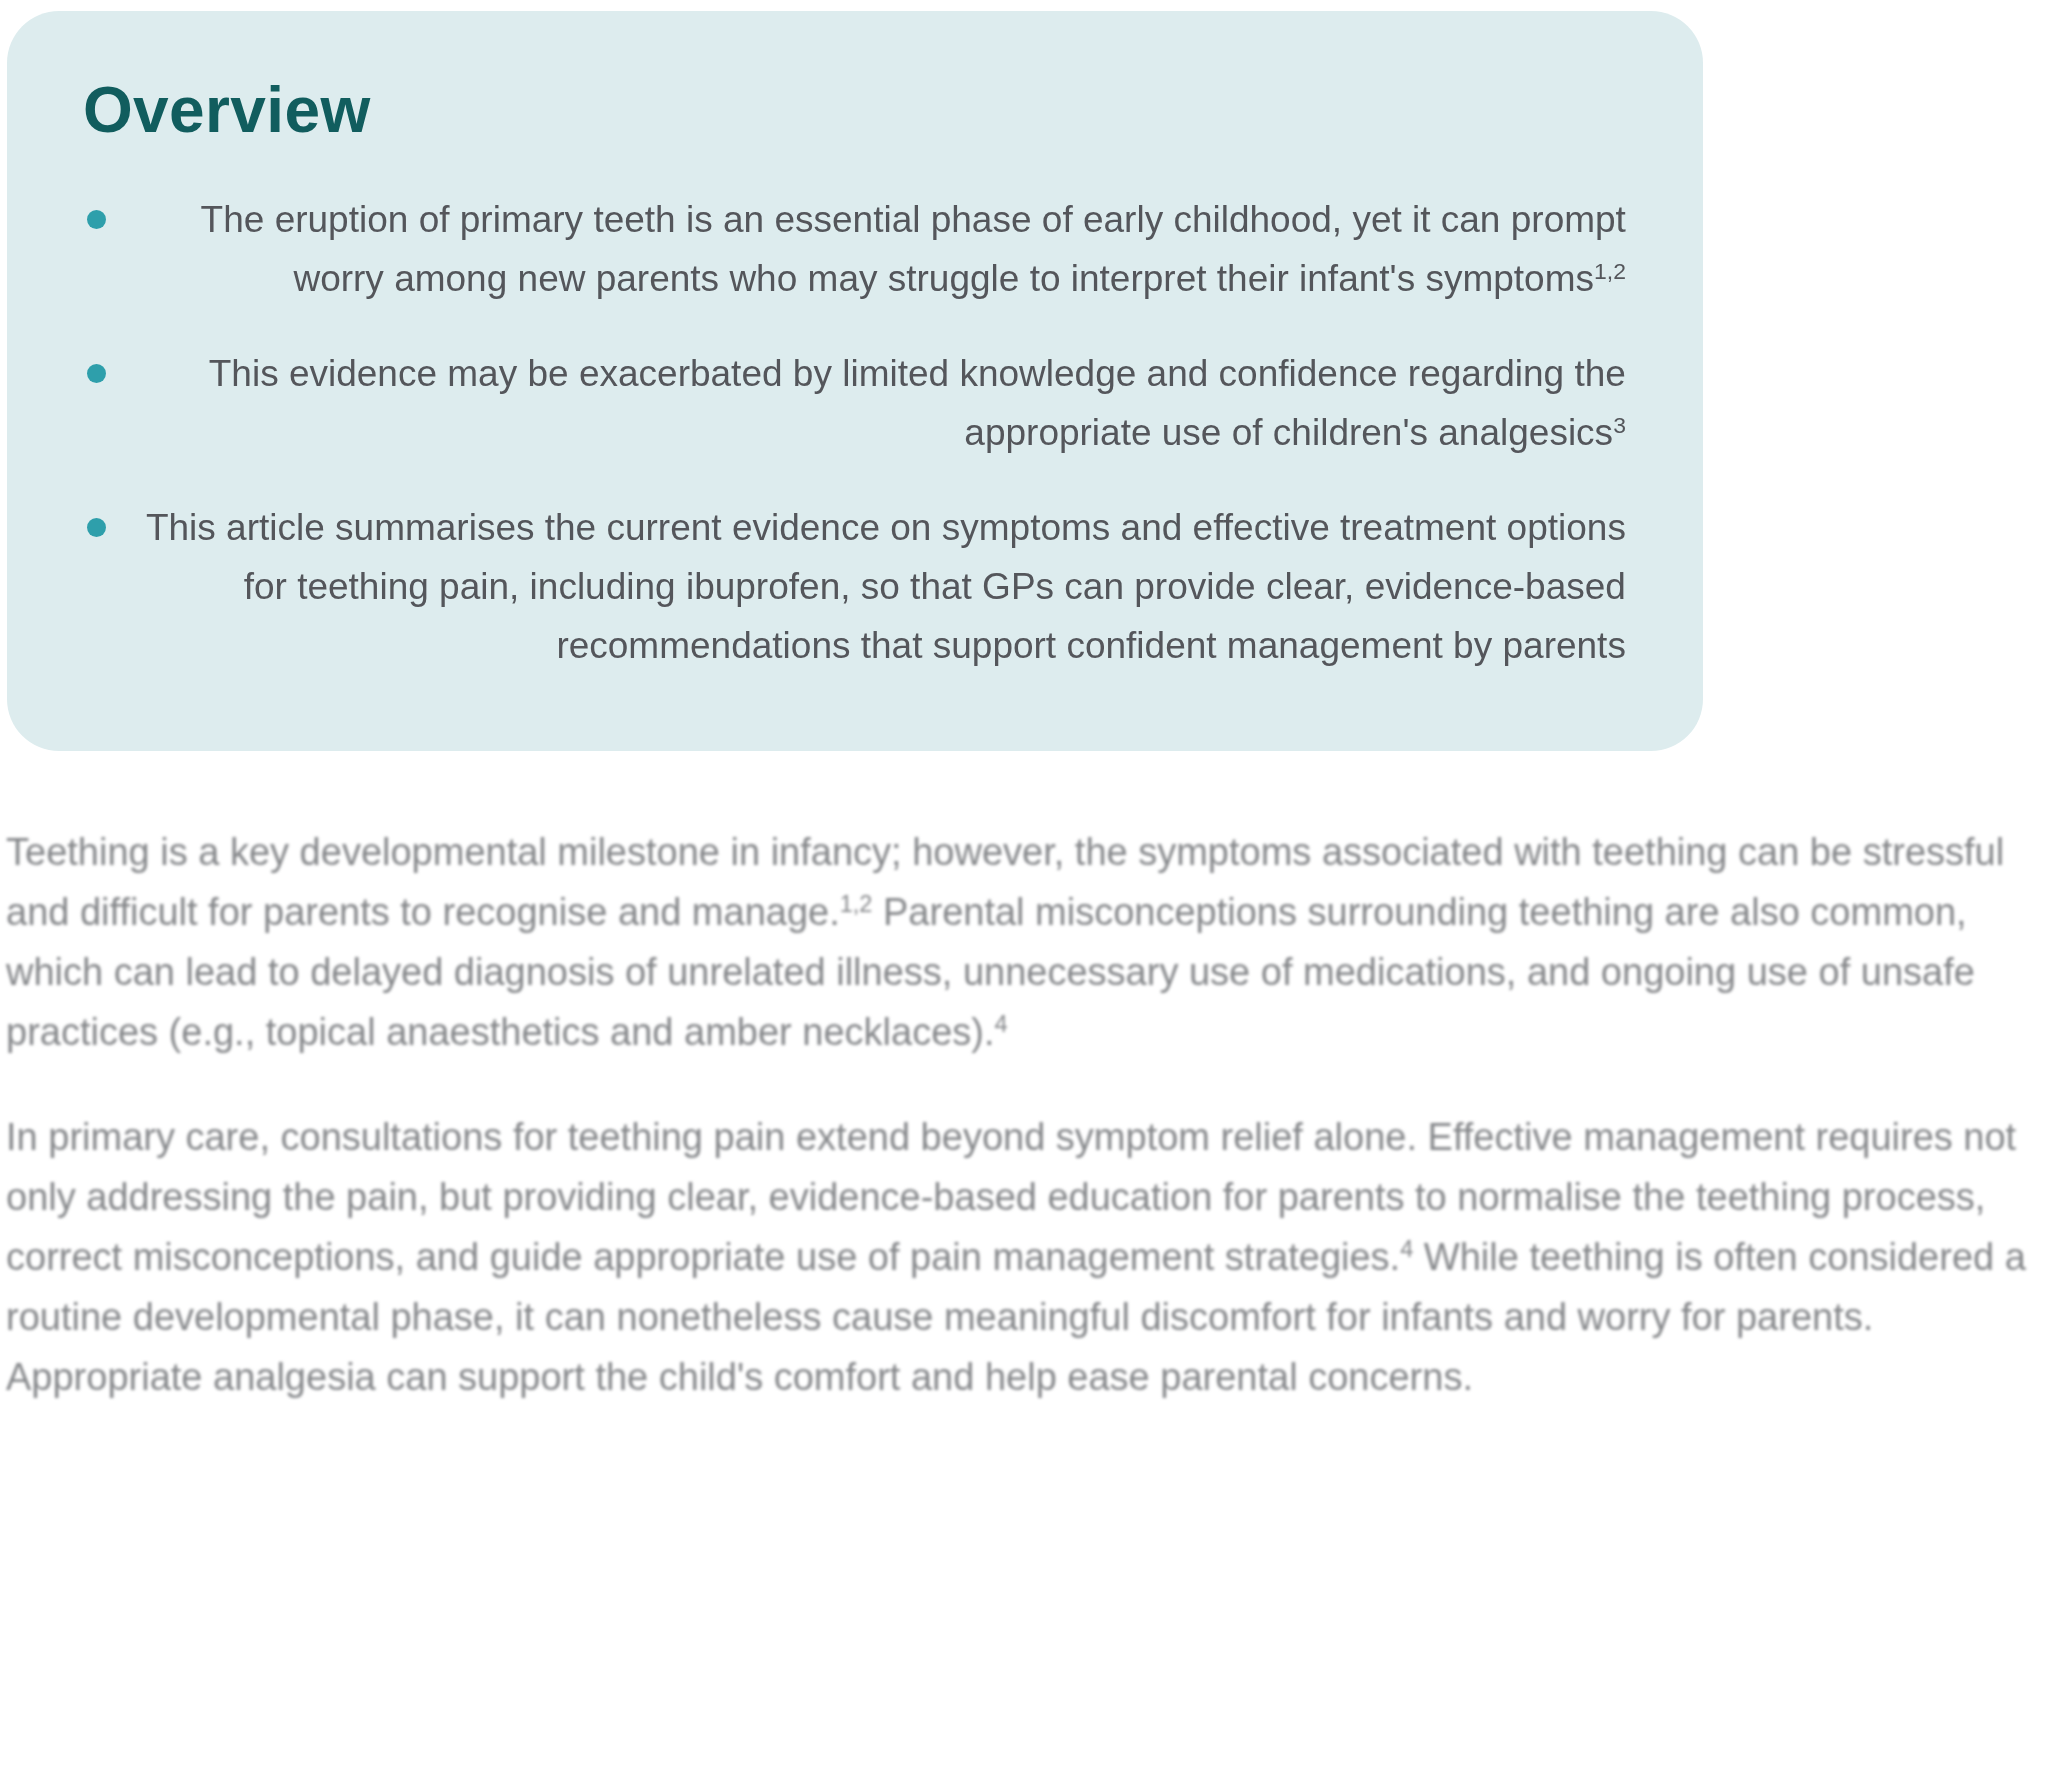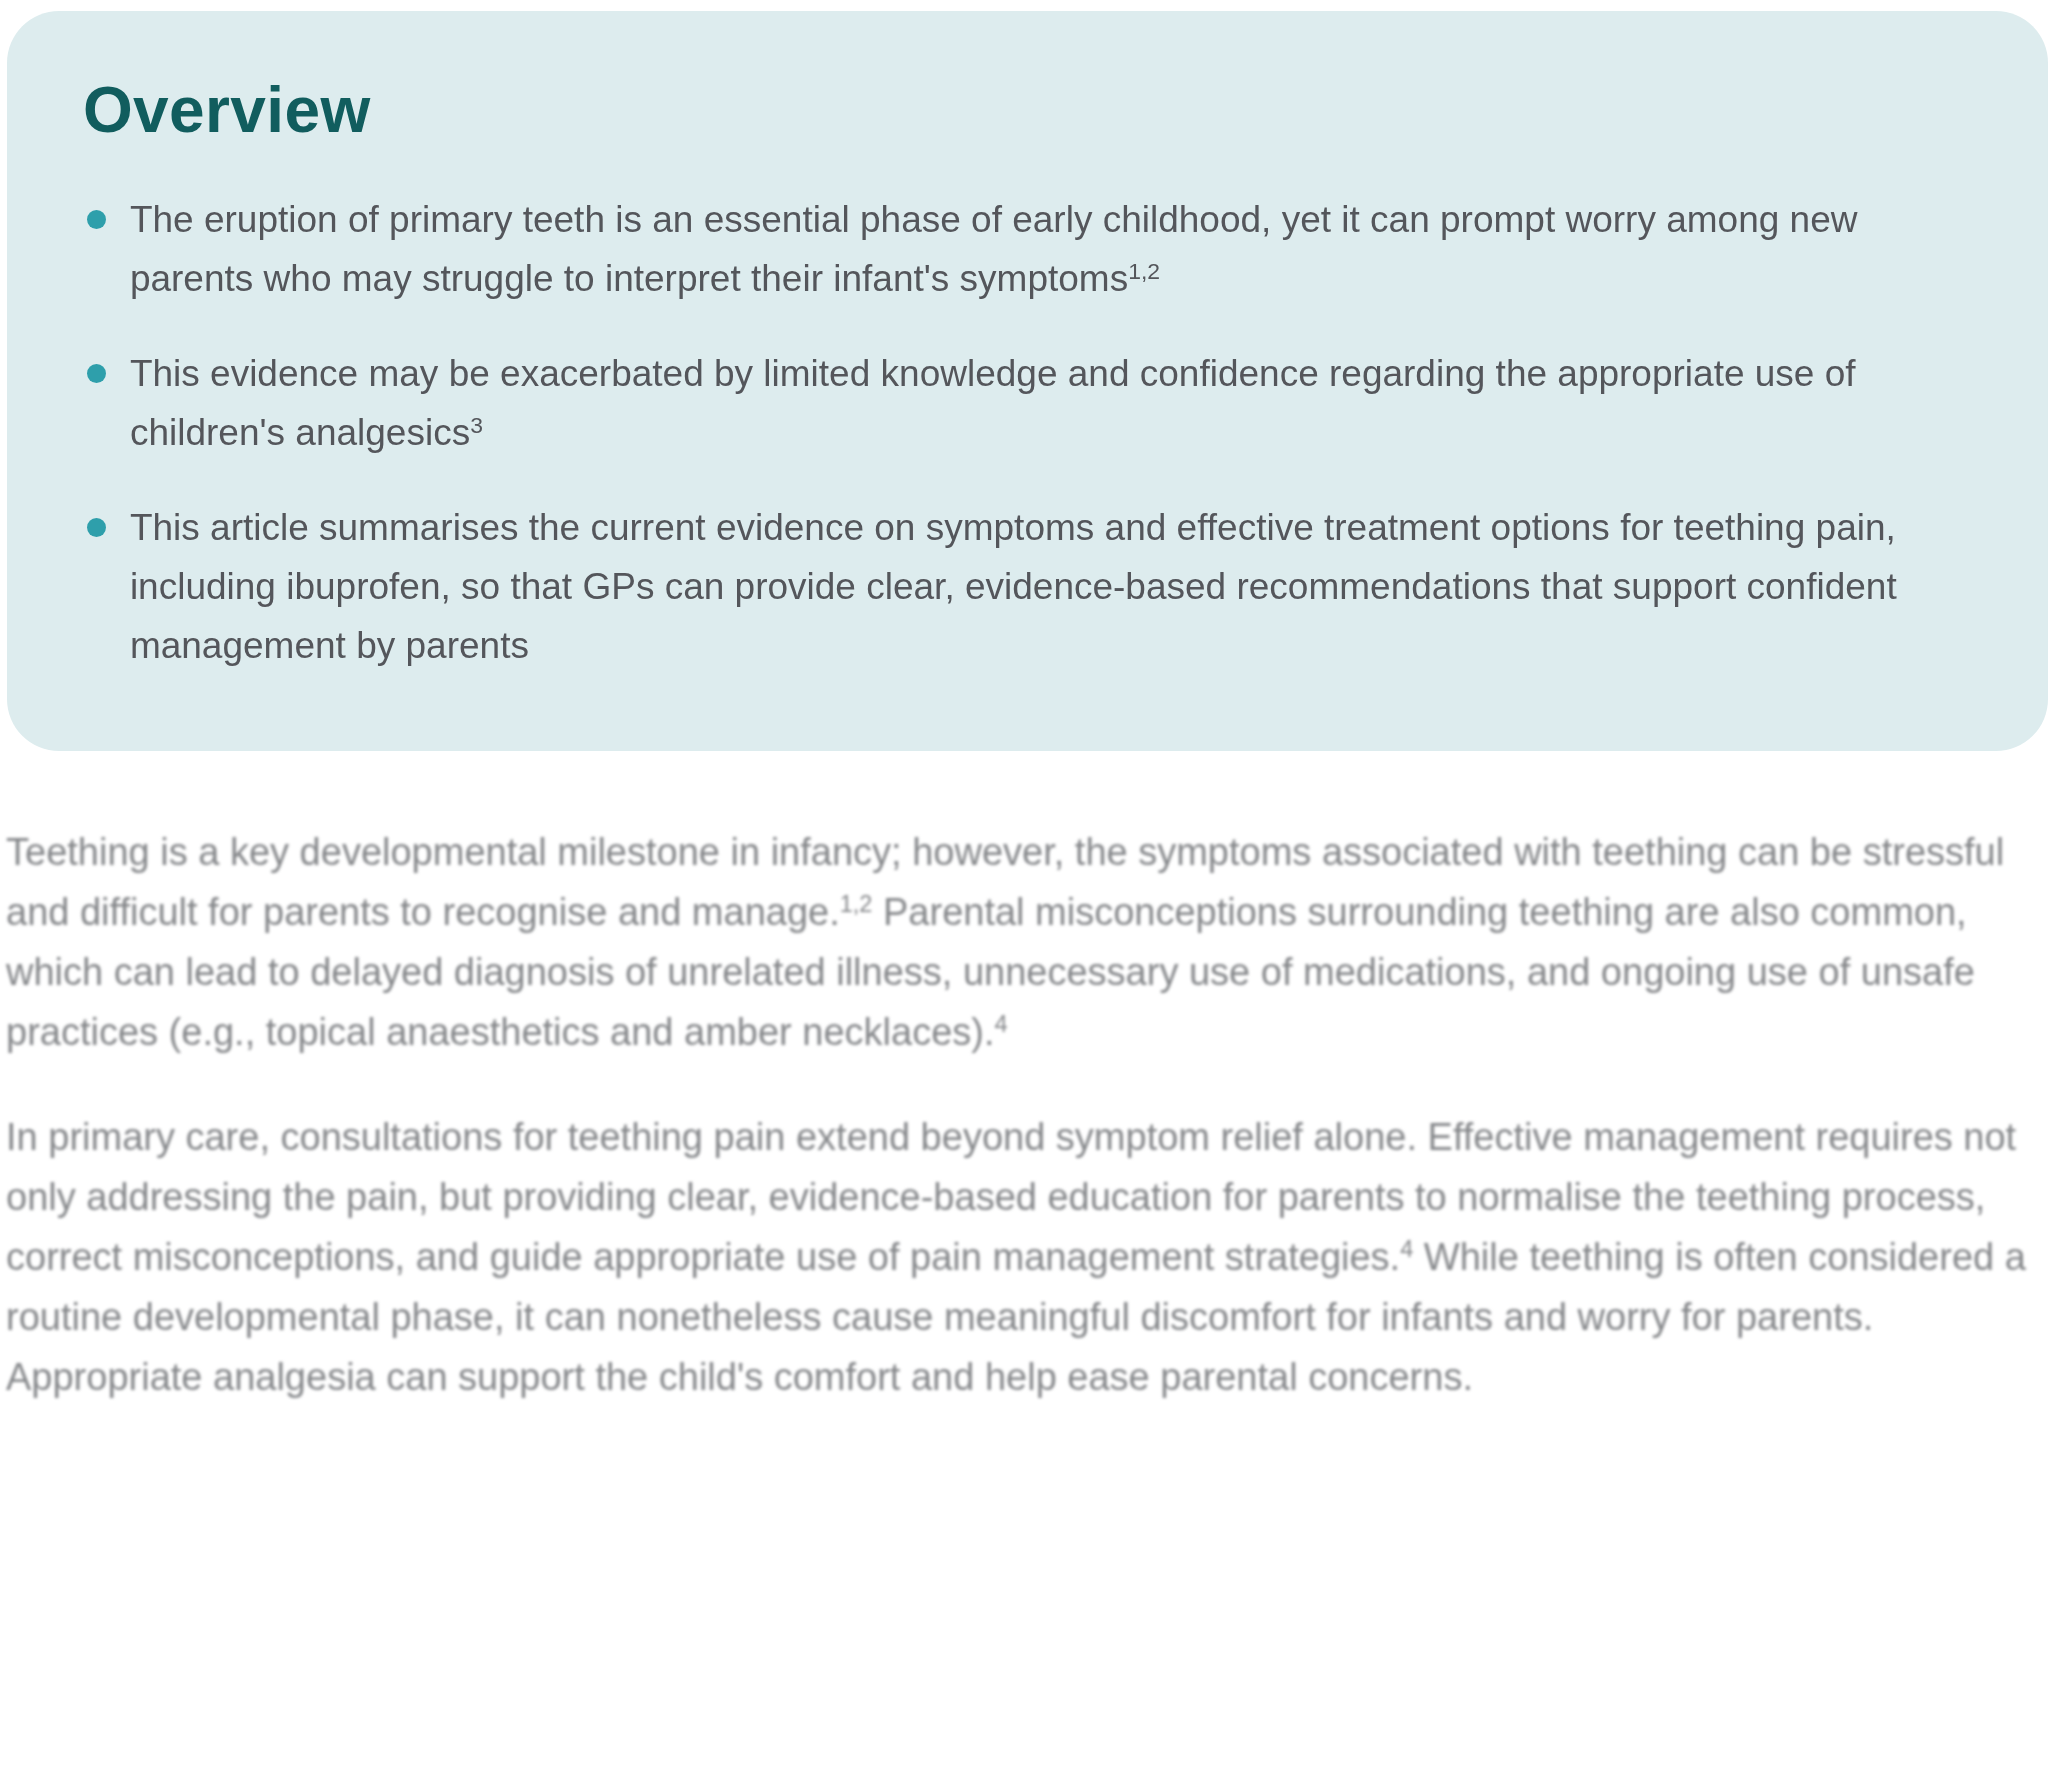--- a/index.html
+++ b/index.html
@@ -17,21 +17,21 @@
     position: relative;
     width: 2065px;
     height: 1782px;
     background: var(--page-bg, #ffffff);
   }
 
   
   .overview-box {
     box-sizing: border-box;
     margin: 11.2px 12px 0 6.9px;
-    width: 2041px;
+    width: 1696px;
     border-radius: 52px;
     background: var(--box-bg, #ddecee);
     padding: 67px 77px 76px 76px;
   }
   .overview-title {
     margin: 0;
     font-size: 64px;
     line-height: 1.0;
     font-weight: 700;
     color: var(--heading, #115d5e);
@@ -41,20 +41,21 @@
     list-style: none;
     margin: 48px 0 0 0;
     padding: 0 0 0 47px;
   }
   .overview-bullets li {
     position: relative;
     margin: 0 0 36px 0;
     font-size: 37px;
     line-height: 59px;
     color: var(--bullet-text, #54565b);
+    text-align: right;
   }
   .overview-bullets li:last-child { margin-bottom: 0; }
   .overview-bullets li::before {
     content: "";
     position: absolute;
     left: -43px;
     top: 20px;
     width: 19px;
     height: 19px;
     border-radius: 50%;

